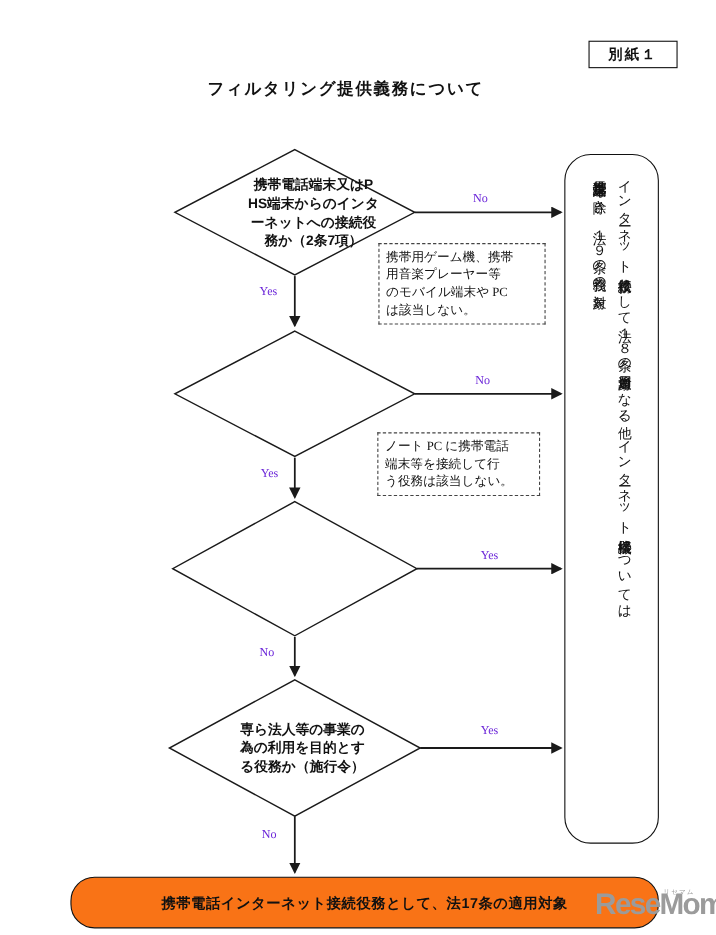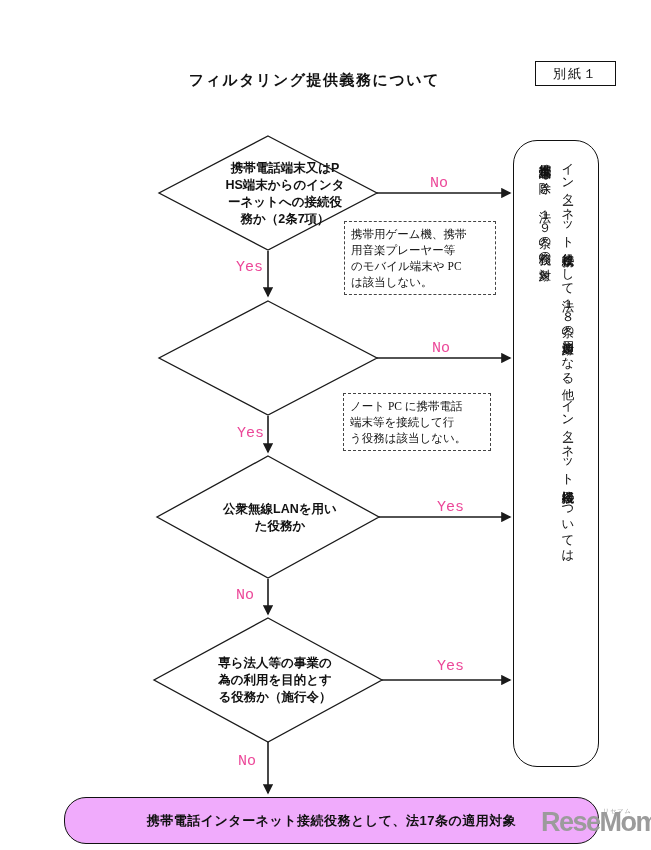--- a/index.html
+++ b/index.html
@@ -4,42 +4,42 @@
 <style>
   html,body{margin:0;padding:0;background:#fff;}
   #page{position:relative;width:651px;height:850px;background:#ffffff;overflow:hidden;
         font-family:"Liberation Sans",sans-serif;color:#111;}
   #flow-svg{position:absolute;left:0;top:0;}
   .abs{position:absolute;}
   .ml{white-space:pre-line;}
   
   .attach{left:535px;top:37px;width:79px;height:23px;border:1.6px solid #111;
           display:flex;align-items:center;justify-content:center;
-          font-size:13px;font-weight:normal;letter-spacing:2px;margin-top:24px;}
+          font-size:13px;font-weight:bold;letter-spacing:2px;}
   
   .title{left:150px;top:71px;width:290px;text-align:right;
          font-size:15px;font-weight:bold;letter-spacing:1.5px;}
   
   .dtext{font-size:12.5px;font-weight:bold;line-height:17px;text-align:center;}
   
-  .edge{font-family:Liberation Mono, monospace;font-size:15px;color:#ec4899;}
+  .edge{font-family:Liberation Serif, serif;font-size:11px;color:#6d28d9;}
   
   .note{border:1.2px dashed #444;background:#fff;
         font-family:"Liberation Serif",serif;font-size:11.5px;line-height:16px;
         padding:4px 6px;white-space:pre-line;}
   
   .rbox{left:513px;top:140px;width:84px;height:625px;border:1.6px solid #111;border-radius:24px;background:#fff;}
   .vtext{left:513px;top:154px;width:84px;height:611px;
          writing-mode:vertical-rl;text-orientation:mixed;
          font-size:12.5px;letter-spacing:0.5px;padding-right:14px;box-sizing:border-box;}
   .vtext p{margin:0 7px;line-height:16px;}
   
   .bbox{left:64px;top:797px;width:533px;height:45px;border:1.6px solid #111;border-radius:22px;
         display:flex;align-items:center;justify-content:center;
-        font-size:13px;font-weight:bold;letter-spacing:0.5px;background:#f0abfc;}
+        font-size:13px;font-weight:bold;letter-spacing:0.5px;background:#f97316;}
   
   .logo{left:541px;top:804px;width:110px;height:40px;background:transparent;}
   .logo-main{font-size:27px;font-weight:bold;letter-spacing:-1.5px;color:#9b9b9b;line-height:36px;}
   .logo-ruby{position:absolute;top:3px;left:62px;font-size:6px;letter-spacing:1px;color:#9b9b9b;}
 </style>
 </head>
 <body>
 
 <div id="page">
 
@@ -67,22 +67,20 @@
 
   <div class="abs attach">
     <span>別紙１</span>
   </div>
   <div class="abs title">フィルタリング提供義務について</div>
 
   <div class="abs dtext ml" style="left:210px;top:160px;width:150px;">携帯電話端末又はP
 HS端末からのインタ
 ーネットへの接続役
 務か（2条7項）</div>
-  <div class="abs dtext ml" style="left:205px;top:501px;width:150px;">公衆無線LANを用い
-た役務か</div>
   <div class="abs dtext ml" style="left:200px;top:655px;width:150px;">専ら法人等の事業の
 為の利用を目的とす
 る役務か（施行令）</div>
 
   <div class="abs edge" style="left:430px;top:175px;">No</div>
   <div class="abs edge" style="left:236px;top:259px;">Yes</div>
   <div class="abs edge" style="left:432px;top:340px;">No</div>
   <div class="abs edge" style="left:237px;top:425px;">Yes</div>
   <div class="abs edge" style="left:437px;top:499px;">Yes</div>
   <div class="abs edge" style="left:236px;top:587px;">No</div>

